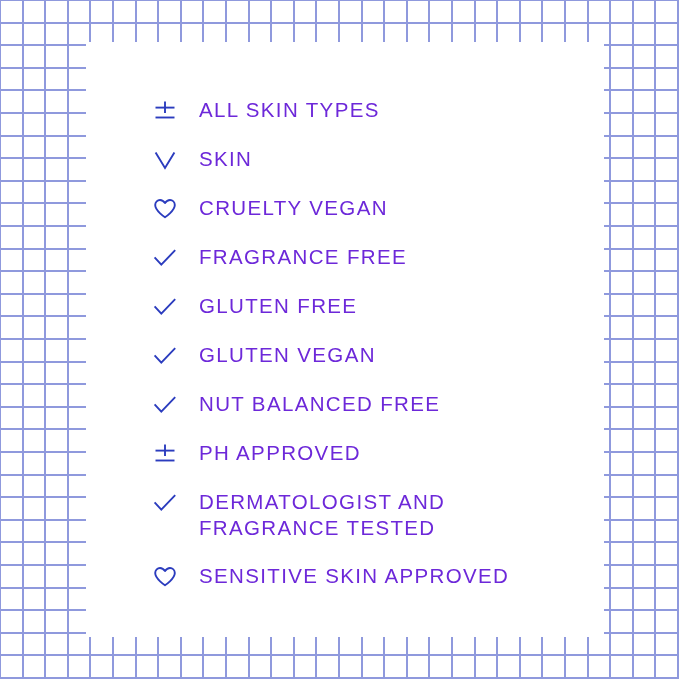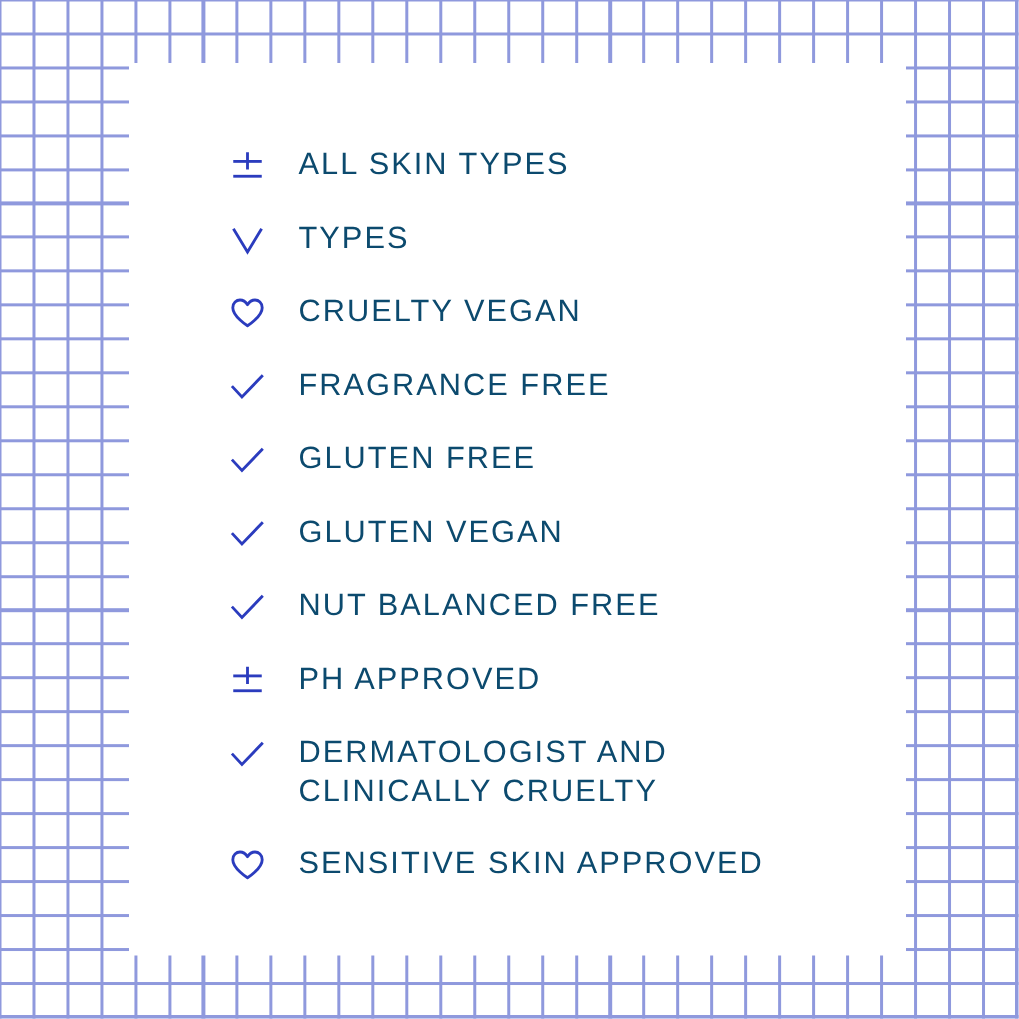--- a/index.html
+++ b/index.html
@@ -67,21 +67,21 @@
     margin-top: 1px;
   }
 
   .claim-icon svg {
     display: block;
     overflow: visible;
   }
 
   .claim-label {
     margin-left: 13px;
-    color: #0c4a6e;
+    color: #6d28d9;
     font-family: "Liberation Sans", sans-serif;
     font-size: 20.5px;
     line-height: 25.5px;
     letter-spacing: 1.35px;
     white-space: pre-line;
     font-weight: 400;
   }
 </style>
 </head>
 <body>
@@ -101,21 +101,21 @@
         </span>
         <span class="claim-label">ALL SKIN TYPES</span>
       </li>
 
       <li class="claim-row" style="top:104px">
         <span class="claim-icon">
           <svg width="26" height="26" viewBox="0 0 26 26" fill="none" stroke="#2b3cbe" stroke-width="1.9" stroke-linecap="butt" stroke-linejoin="miter">
             <polyline points="3.6,5.5 13,21 22.4,5.5"></polyline>
           </svg>
         </span>
-        <span class="claim-label">TYPES</span>
+        <span class="claim-label">SKIN</span>
       </li>
 
       <li class="claim-row" style="top:153px">
         <span class="claim-icon">
           <svg width="26" height="26" viewBox="0 0 26 26" fill="none" stroke="#2b3cbe" stroke-width="1.9" stroke-linejoin="round">
             <path d="M13 21.2 C13 21.2 3.2 14.9 3.2 9.1 C3.2 5.9 5.6 4.0 8.0 4.0 C10.3 4.0 11.9 5.4 13 7.1 C14.1 5.4 15.7 4.0 18.0 4.0 C20.4 4.0 22.8 5.9 22.8 9.1 C22.8 14.9 13 21.2 13 21.2 Z"></path>
           </svg>
         </span>
         <span class="claim-label">CRUELTY VEGAN</span>
       </li>
@@ -167,21 +167,21 @@
         <span class="claim-label">PH APPROVED</span>
       </li>
 
       <li class="claim-row" style="top:447px">
         <span class="claim-icon">
           <svg width="26" height="26" viewBox="0 0 26 26" fill="none" stroke="#2b3cbe" stroke-width="1.9" stroke-linecap="butt" stroke-linejoin="miter">
             <polyline points="2.6,12.4 9.3,19.6 23.2,5.2"></polyline>
           </svg>
         </span>
         <span class="claim-label">DERMATOLOGIST AND
-CLINICALLY CRUELTY</span>
+FRAGRANCE TESTED</span>
       </li>
 
       <li class="claim-row" style="top:521px">
         <span class="claim-icon">
           <svg width="26" height="26" viewBox="0 0 26 26" fill="none" stroke="#2b3cbe" stroke-width="1.9" stroke-linejoin="round">
             <path d="M13 21.2 C13 21.2 3.2 14.9 3.2 9.1 C3.2 5.9 5.6 4.0 8.0 4.0 C10.3 4.0 11.9 5.4 13 7.1 C14.1 5.4 15.7 4.0 18.0 4.0 C20.4 4.0 22.8 5.9 22.8 9.1 C22.8 14.9 13 21.2 13 21.2 Z"></path>
           </svg>
         </span>
         <span class="claim-label">SENSITIVE SKIN APPROVED</span>
       </li>

